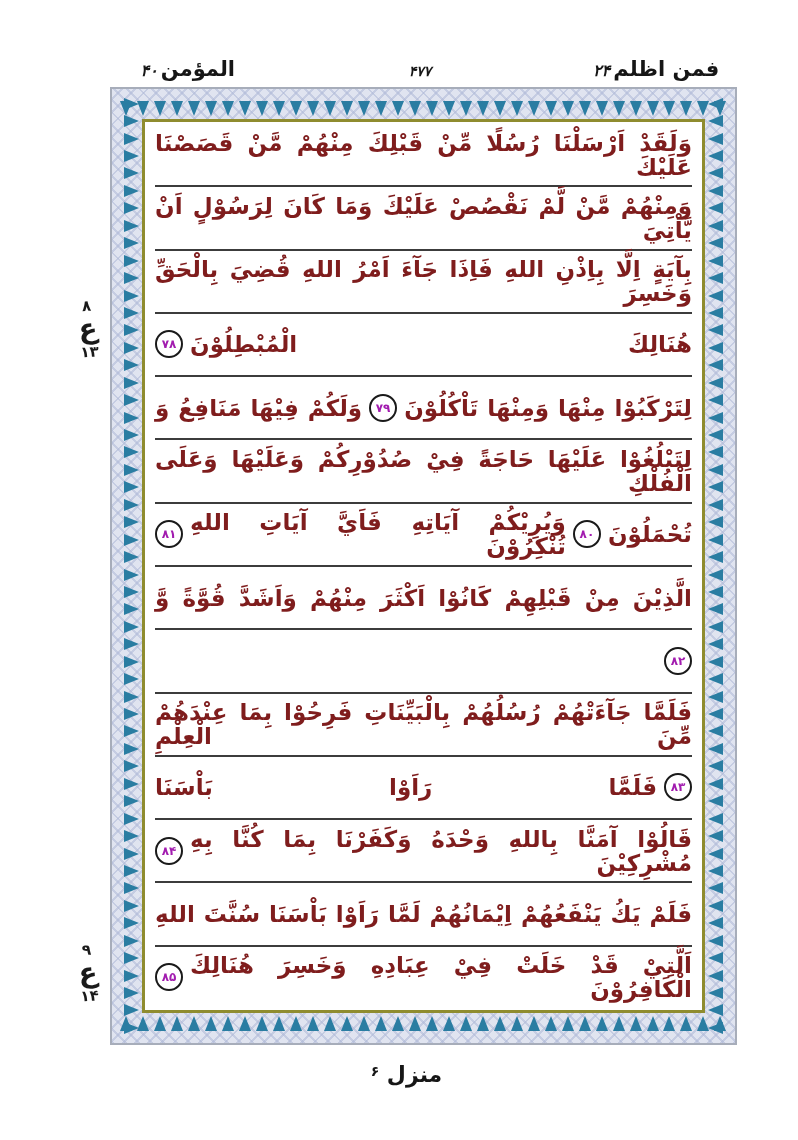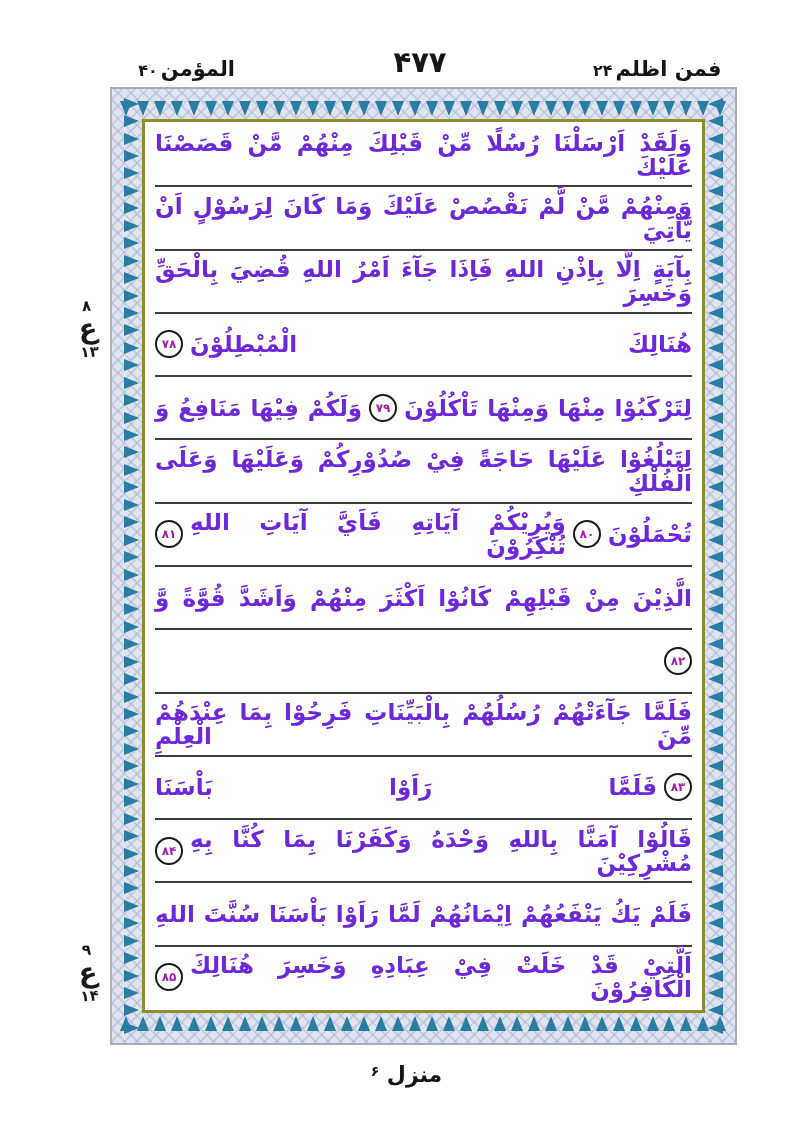--- a/index.html
+++ b/index.html
@@ -6,22 +6,22 @@
   body{
     width:798px;height:1140px;position:relative;background:#ffffff;
     font-family:"DejaVu Sans", sans-serif;color:#161616;overflow:hidden;
   }
   
   .hdr{position:absolute;top:40px;height:40px;display:flex;align-items:flex-end;font-weight:bold;}
   .hdr-left{left:95px;width:140px;justify-content:flex-start;}
   .hdr-center{left:380px;width:80px;justify-content:center;}
   .hdr-right{right:28px;width:180px;justify-content:flex-end;}
   .hdr .lbl{font-size:21px;line-height:1;}
-  .hdr .num{font-size:16px;line-height:1.2;margin:0 3px;}
-  .hdr-center .num{font-size:29px;}
+  .hdr .num{font-size:16px;line-height:1.2;margin:0 3px;font-style:italic;}
+  .hdr-center .num{font-size:14px;}
   
   .frame{
     position:absolute;left:110px;top:87px;width:627px;height:958px;box-sizing:border-box;
     border:2px solid #a7adba;background:#e0e4f0;
     background-image:
       repeating-linear-gradient(45deg, rgba(175,185,215,.55) 0 2px, rgba(0,0,0,0) 2px 9px),
       repeating-linear-gradient(-45deg, rgba(175,185,215,.55) 0 2px, rgba(0,0,0,0) 2px 9px);
     padding:30px;
   }
   .strip{position:absolute;display:flex;justify-content:space-around;pointer-events:none;}
@@ -39,21 +39,21 @@
   
   .sheet{
     position:relative;width:100%;height:100%;box-sizing:border-box;z-index:2;
     background:#ffffff;border:3px solid #8f8c2f;padding:2px 10px;
     display:flex;flex-direction:column;direction:rtl;
   }
   .line{flex:1;display:flex;align-items:center;gap:7px;direction:rtl;}
   .line:not(:last-child){border-bottom:2px solid #3c3c3c;}
   .seg{
     flex:1 1 auto;text-align:justify;text-align-last:justify;
-    font-size:23px;font-weight:bold;line-height:1.05;white-space:normal;color:#6d28d9;
+    font-size:23px;font-weight:bold;line-height:1.05;white-space:normal;color:#7f1d1d;
   }
   .verse{
     flex:0 0 auto;width:24px;height:24px;border:2px solid #1a1a1a;border-radius:50%;
     display:flex;align-items:center;justify-content:center;
     font-size:12px;font-weight:bold;line-height:1;background:#fff;color:#a21caf;
   }
   
   .marker{position:absolute;width:44px;text-align:center;font-weight:bold;color:#1a1a1a;transform:rotate(-4deg);}
   .marker-1{left:66px;top:298px;}
   .marker-2{left:66px;top:942px;}

